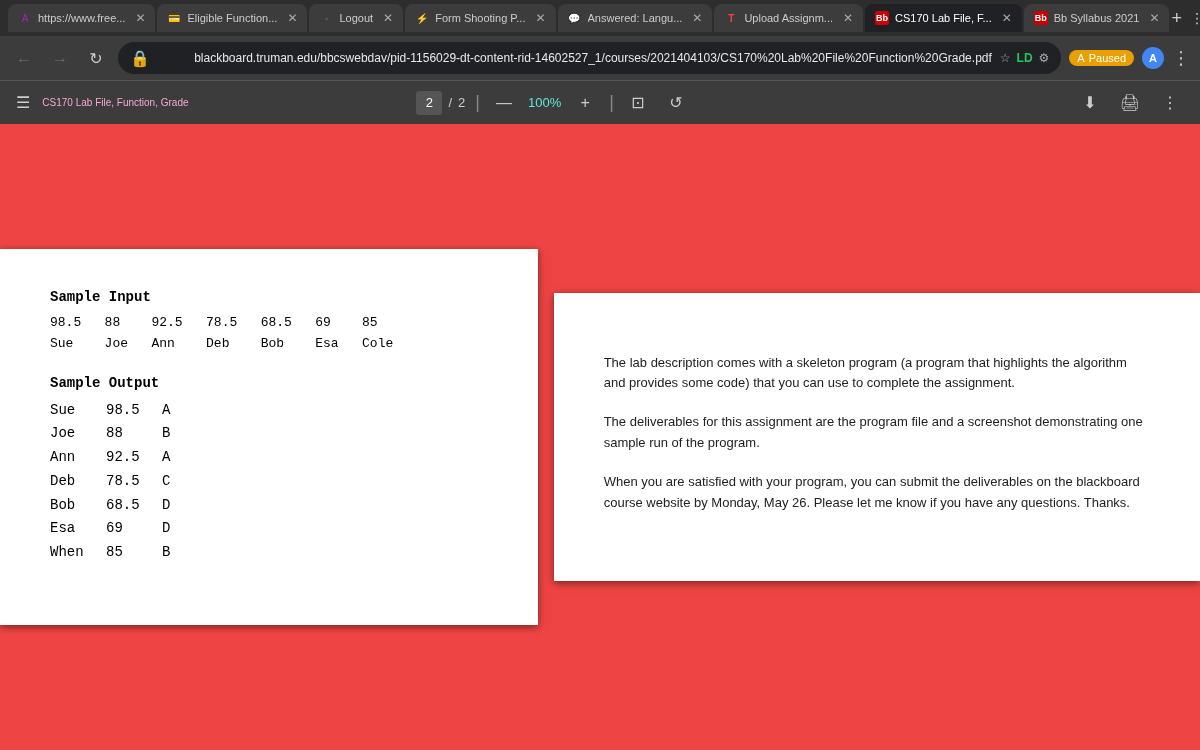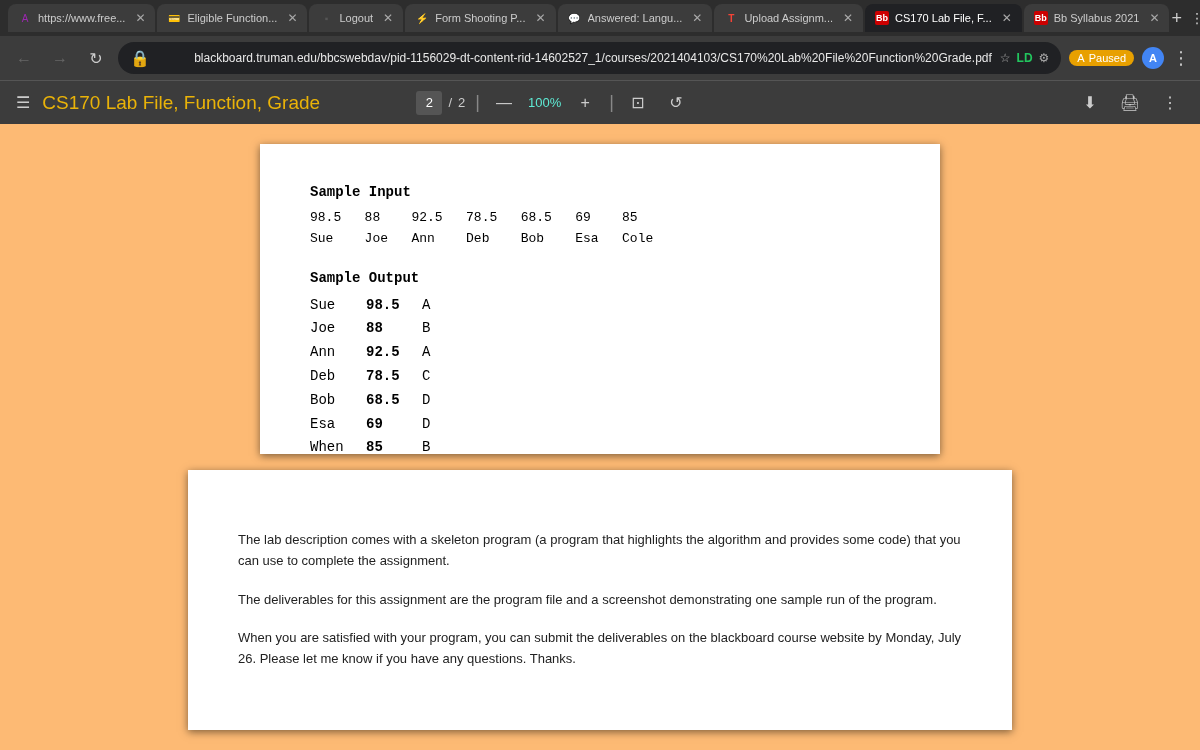--- a/index.html
+++ b/index.html
@@ -157,22 +157,22 @@
       padding: 0 16px;
       gap: 12px;
       border-top: 1px solid #555;
     }
     .hamburger {
       color: #ccc;
       font-size: 16px;
       cursor: pointer;
     }
     .toolbar-title {
-      color: #eab308;
-      font-size: 19px;
+      color: #f9a8d4;
+      font-size: 10px;
       font-weight: 500;
       flex: 1;
     }
     .toolbar-controls {
       display: flex;
       align-items: center;
       gap: 10px;
       color: #ccc;
     }
     .page-num {
@@ -204,25 +204,25 @@
       width: 28px;
       height: 28px;
       display: flex;
       align-items: center;
       justify-content: center;
       border-radius: 4px;
     }
 
     
     .pdf-area {
-      background: #fdba74;
+      background: #ef4444;
       height: calc(750px - 124px);
       overflow-y: auto;
       display: flex;
-      flex-direction: column;
+      flex-direction: row;
       align-items: center;
       padding: 20px 0;
       gap: 16px;
     }
     .pdf-page {
       background: #fff;
       width: 680px;
       min-height: 300px;
       box-shadow: 0 2px 8px rgba(0,0,0,0.5);
       padding: 40px 50px;
@@ -245,21 +245,21 @@
     .output-grid {
       font-family: 'Courier New', monospace;
       font-size: 14px;
       line-height: 1.7;
     }
     .output-row {
       display: flex;
       gap: 16px;
     }
     .output-name { min-width: 40px; }
-    .output-score { min-width: 40px; font-weight: bold; }
+    .output-score { min-width: 40px; }
     .output-grade { min-width: 20px; }
 
     
     .pdf-page-2 {
       background: #fff;
       width: 824px;
       min-height: 260px;
       box-shadow: 0 2px 8px rgba(0,0,0,0.5);
       padding: 60px 50px 50px;
     }
@@ -421,16 +421,16 @@
       <span class="output-score">85</span>
       <span class="output-grade">B</span>
     </div>
         </div>
     </div>
   </div>
 
   <div class="pdf-page-2">
     <p class="body-text">The lab description comes with a skeleton program (a program that highlights the algorithm and provides some code) that you can use to complete the assignment.</p>
     <p class="body-text">The deliverables for this assignment are the program file and a screenshot demonstrating one sample run of the program.</p>
-    <p class="body-text">When you are satisfied with your program, you can submit the deliverables on the blackboard course website by Monday, July 26. Please let me know if you have any questions. Thanks.</p>
+    <p class="body-text">When you are satisfied with your program, you can submit the deliverables on the blackboard course website by Monday, May 26. Please let me know if you have any questions. Thanks.</p>
   </div>
 
 </div>
 
 </body></html>

